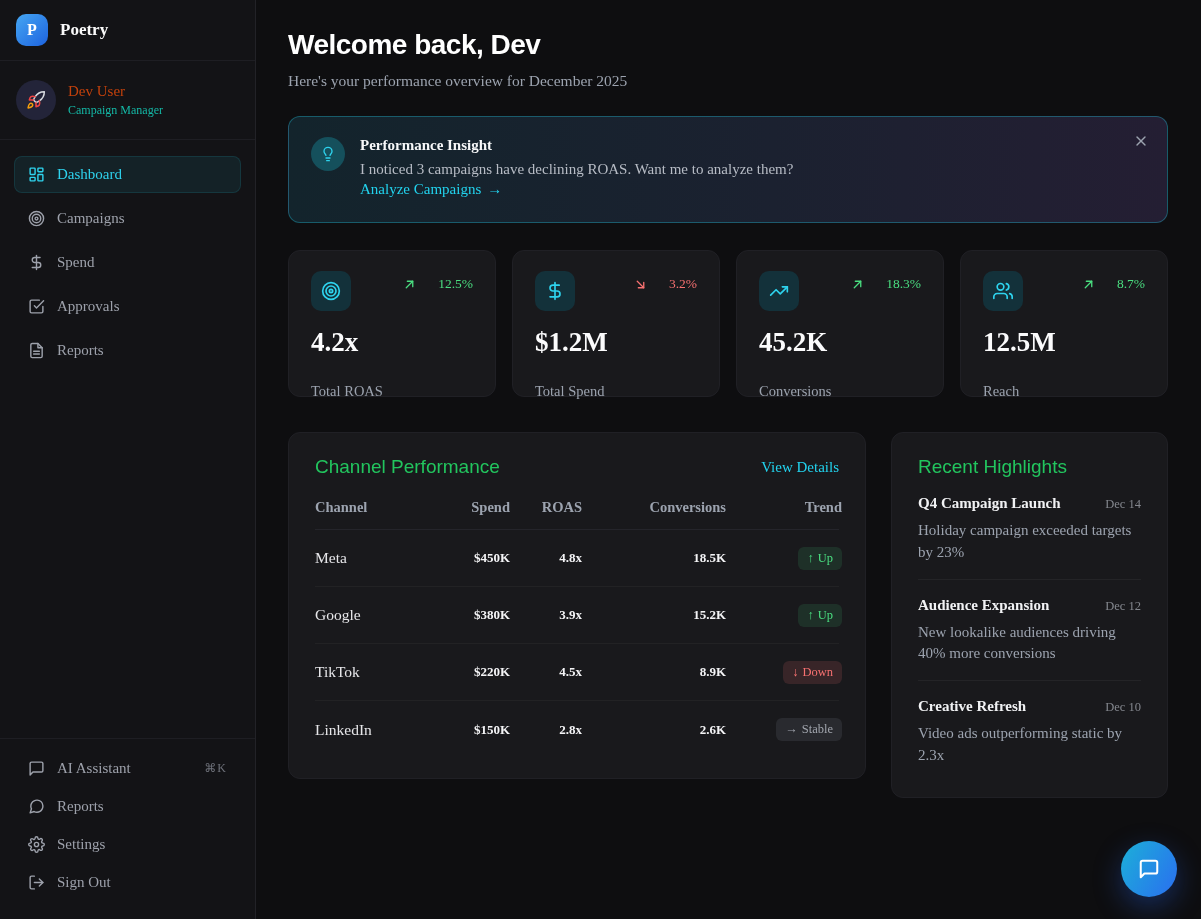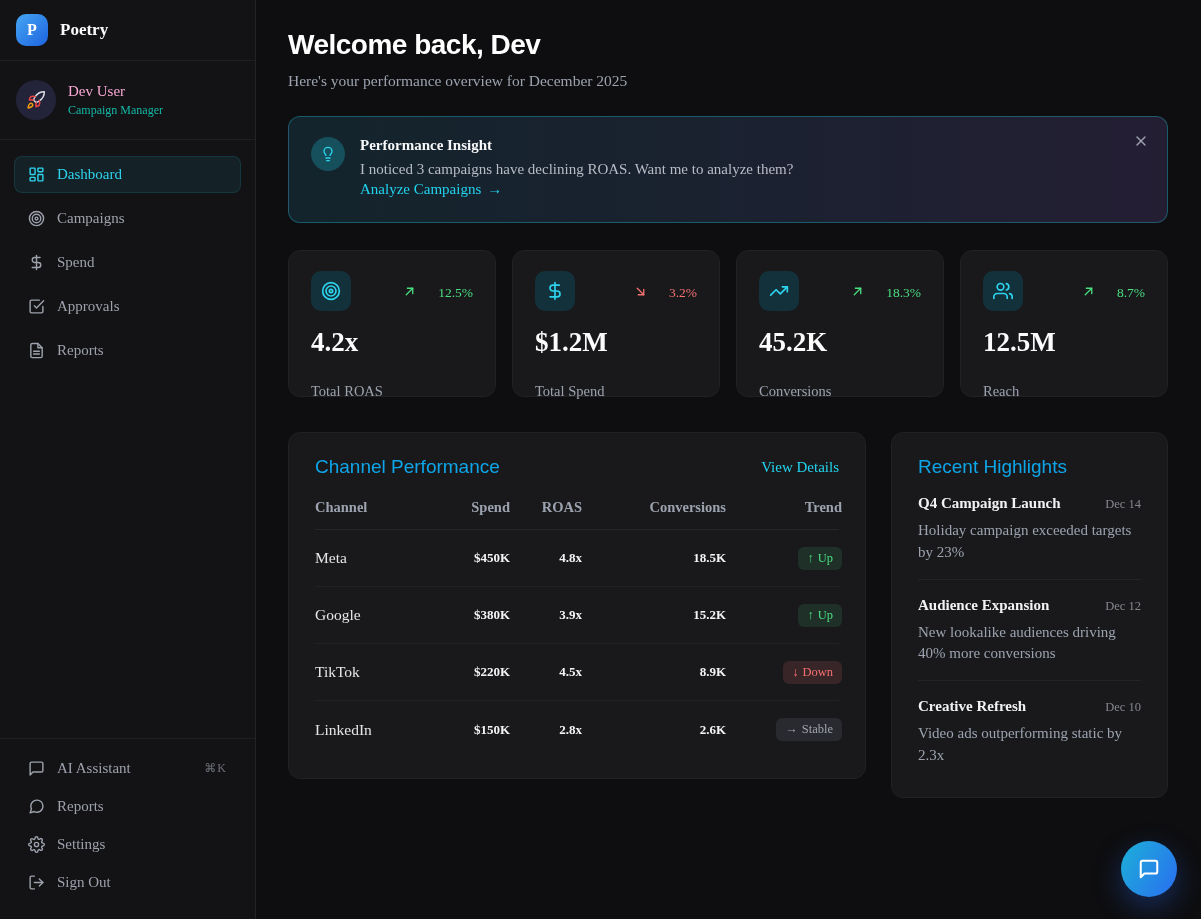--- a/index.html
+++ b/index.html
@@ -33,21 +33,21 @@
 
   .user-row {
     display: flex; align-items: center; gap: 12px;
     padding: 19px 16px; border-bottom: 1px solid #1e1e23;
   }
   .avatar {
     width: 40px; height: 40px; border-radius: 50%;
     background: #232439;
     display: flex; align-items: center; justify-content: center;
   }
-  .user-name { font-size: 15px; color: #f9a8d4; }
+  .user-name { font-size: 15px; color: #c2410c; }
   .user-role { font-size: 12px; color: #14b8a6; margin-top: 3px; }
 
   nav.main-nav { padding: 16px 14px; }
   .nav-item {
     display: flex; align-items: center; gap: 12px;
     height: 37px; padding: 0 13px; margin-bottom: 7px;
     border-radius: 8px; color: #9da1ab; font-size: 15px;
     cursor: pointer; border: 1px solid transparent;
   }
   .nav-item svg { width: 17px; height: 17px; flex: none; }
@@ -95,33 +95,33 @@
   .stat-card {
     background: #19191c; border-radius: 12px; padding: 20px 22px; height: 147px;
     border: 1px solid #202025;
   }
   .stat-top { display: flex; justify-content: space-between; align-items: flex-start; }
   .stat-icon-tile {
     width: 40px; height: 40px; border-radius: 10px;
     background: #13313a; color: #2ed3ee;
     display: flex; align-items: center; justify-content: center;
   }
-  .trend { display: inline-flex; gap: 22px; font-size: 13.5px; margin-top: 14px; }
+  .trend { display: inline-flex; align-items: center; gap: 22px; font-size: 13.5px; margin-top: 5px; }
   .trend.up { color: #4ade80; }
   .trend.down { color: #f87171; }
   .trend svg { width: 13px; height: 13px; }
   .stat-value { margin-top: 16px; font-size: 27px; font-weight: bold; color: #fbfbfc; }
   .stat-label { margin-top: 25px; font-size: 14.5px; color: #9ca3af; }
 
   
   .bottom-row { margin-top: 35px; display: flex; gap: 25px; align-items: flex-start; }
   .panel { background: #19191c; border: 1px solid #202025; border-radius: 12px; }
   .channel-panel { width: 578px; padding: 23px 26px 20px; }
   .panel-head { display: flex; align-items: center; justify-content: space-between; }
-  .panel-title { font-size: 19px; color: #0ea5e9; }
+  .panel-title { font-size: 19px; color: #22c55e; }
   .view-details { font-size: 15px; color: #22d3ee; cursor: pointer; }
 
   .tbl { margin-top: 21px; }
   .tbl-row {
     display: grid; grid-template-columns: 120px 75px 72px 144px 116px;
     align-items: center;
   }
   .tbl-header {
     font-weight: bold; font-size: 14.5px; color: #9ca3af;
     padding-bottom: 13px; border-bottom: 1px solid #25252b;

